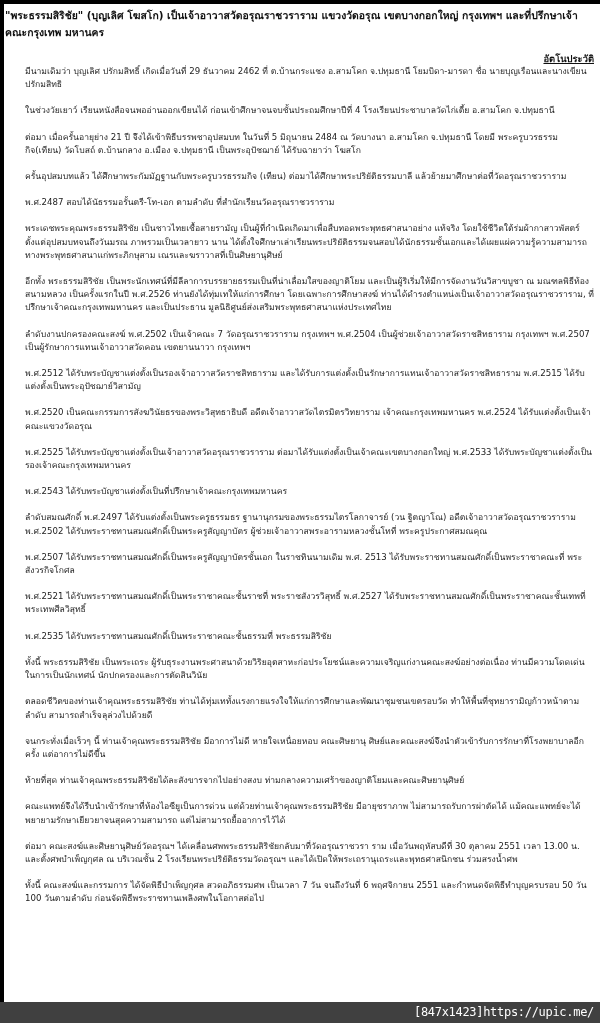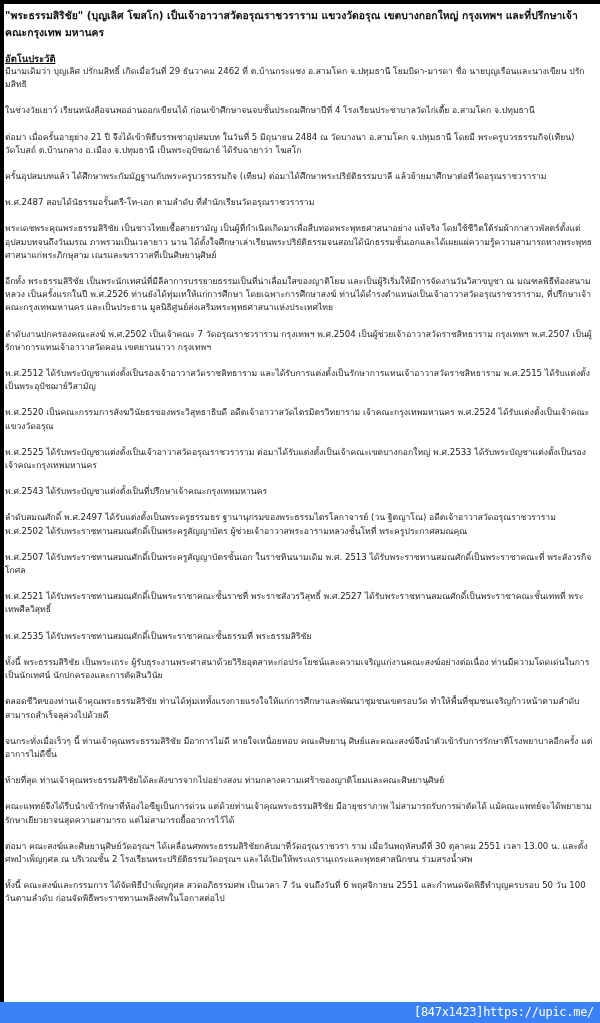--- a/index.html
+++ b/index.html
@@ -27,29 +27,31 @@
     color: #111111;
     margin: 0 0 11px 0;
   }
   .section-heading {
     font-weight: bold;
     text-decoration: underline;
     font-size: 9.4px;
     line-height: 13px;
     margin: 0;
     color: #111111;
+    text-align: right;
   }
   .para {
     margin: 0 0 13px 0;
+    padding-left: 20px;
   }
   .para.first { margin-top: 0; }
   .footer-bar {
     position: absolute; left: 0; top: 1002px;
     width: 600px; height: 21px;
-    background: #3b82f6;
+    background: #404040;
   }
   .watermark {
     position: absolute; right: 6px; top: 2px;
     color: #ffffff;
     font-family: "DejaVu Sans Mono", monospace;
     font-size: 12px;
     line-height: 16px;
     letter-spacing: -0.3px;
   }
 </style>
@@ -70,21 +72,21 @@
     <p class="para">ลำดับงานปกครองคณะสงฆ์ พ.ศ.2502 เป็นเจ้าคณะ 7 วัดอรุณราชวราราม กรุงเทพฯ พ.ศ.2504 เป็นผู้ช่วยเจ้าอาวาสวัดราชสิทธาราม กรุงเทพฯ พ.ศ.2507 เป็นผู้รักษาการแทนเจ้าอาวาสวัดคอน เขตยานนาวา กรุงเทพฯ</p>
     <p class="para">พ.ศ.2512 ได้รับพระบัญชาแต่งตั้งเป็นรองเจ้าอาวาสวัดราชสิทธาราม และได้รับการแต่งตั้งเป็นรักษาการแทนเจ้าอาวาสวัดราชสิทธาราม พ.ศ.2515 ได้รับแต่งตั้งเป็นพระอุปัชฌาย์วิสามัญ</p>
     <p class="para">พ.ศ.2520 เป็นคณะกรรมการสังฆวินัยธรของพระวิสุทธาธิบดี อดีตเจ้าอาวาสวัดไตรมิตรวิทยาราม เจ้าคณะกรุงเทพมหานคร พ.ศ.2524 ได้รับแต่งตั้งเป็นเจ้าคณะแขวงวัดอรุณ</p>
     <p class="para">พ.ศ.2525 ได้รับพระบัญชาแต่งตั้งเป็นเจ้าอาวาสวัดอรุณราชวราราม ต่อมาได้รับแต่งตั้งเป็นเจ้าคณะเขตบางกอกใหญ่ พ.ศ.2533 ได้รับพระบัญชาแต่งตั้งเป็นรองเจ้าคณะกรุงเทพมหานคร</p>
     <p class="para">พ.ศ.2543 ได้รับพระบัญชาแต่งตั้งเป็นที่ปรึกษาเจ้าคณะกรุงเทพมหานคร</p>
     <p class="para">ลำดับสมณศักดิ์ พ.ศ.2497 ได้รับแต่งตั้งเป็นพระครูธรรมธร ฐานานุกรมของพระธรรมไตรโลกาจารย์ (วน ฐิตญาโณ) อดีตเจ้าอาวาสวัดอรุณราชวราราม พ.ศ.2502 ได้รับพระราชทานสมณศักดิ์เป็นพระครูสัญญาบัตร ผู้ช่วยเจ้าอาวาสพระอารามหลวงชั้นโทที่ พระครูประกาศสมณคุณ</p>
     <p class="para">พ.ศ.2507 ได้รับพระราชทานสมณศักดิ์เป็นพระครูสัญญาบัตรชั้นเอก ในราชทินนามเดิม พ.ศ. 2513 ได้รับพระราชทานสมณศักดิ์เป็นพระราชาคณะที่ พระสังวรกิจโกศล</p>
     <p class="para">พ.ศ.2521 ได้รับพระราชทานสมณศักดิ์เป็นพระราชาคณะชั้นราชที่ พระราชสังวรวิสุทธิ์ พ.ศ.2527 ได้รับพระราชทานสมณศักดิ์เป็นพระราชาคณะชั้นเทพที่ พระเทพศีลวิสุทธิ์</p>
     <p class="para">พ.ศ.2535 ได้รับพระราชทานสมณศักดิ์เป็นพระราชาคณะชั้นธรรมที่ พระธรรมสิริชัย</p>
     <p class="para">ทั้งนี้ พระธรรมสิริชัย เป็นพระเถระ ผู้รับธุระงานพระศาสนาด้วยวิริยอุตสาหะก่อประโยชน์และความเจริญแก่งานคณะสงฆ์อย่างต่อเนื่อง ท่านมีความโดดเด่นในการเป็นนักเทศน์ นักปกครองและการตัดสินวินัย</p>
-    <p class="para">ตลอดชีวิตของท่านเจ้าคุณพระธรรมสิริชัย ท่านได้ทุ่มเททั้งแรงกายแรงใจให้แก่การศึกษาและพัฒนาชุมชนเขตรอบวัด ทำให้พื้นที่ชุมชนเจริญก้าวหน้าตามลำดับ สามารถสำเร็จลุล่วงไปด้วยดี</p>
+    <p class="para">ตลอดชีวิตของท่านเจ้าคุณพระธรรมสิริชัย ท่านได้ทุ่มเททั้งแรงกายแรงใจให้แก่การศึกษาและพัฒนาชุมชนเขตรอบวัด ทำให้พื้นที่ชุทยารามิญก้าวหน้าตามลำดับ สามารถสำเร็จลุล่วงไปด้วยดี</p>
     <p class="para">จนกระทั่งเมื่อเร็วๆ นี้ ท่านเจ้าคุณพระธรรมสิริชัย มีอาการไม่ดี หายใจเหนื่อยหอบ คณะศิษยานุ ศิษย์และคณะสงฆ์จึงนำตัวเข้ารับการรักษาที่โรงพยาบาลอีกครั้ง แต่อาการไม่ดีขึ้น</p>
     <p class="para">ท้ายที่สุด ท่านเจ้าคุณพระธรรมสิริชัยได้ละสังขารจากไปอย่างสงบ ท่ามกลางความเศร้าของญาติโยมและคณะศิษยานุศิษย์</p>
     <p class="para">คณะแพทย์จึงได้รีบนำเข้ารักษาที่ห้องไอซียูเป็นการด่วน แต่ด้วยท่านเจ้าคุณพระธรรมสิริชัย มีอายุชราภาพ ไม่สามารถรับการผ่าตัดได้ แม้คณะแพทย์จะได้พยายามรักษาเยียวยาจนสุดความสามารถ แต่ไม่สามารถยื้ออาการไว้ได้</p>
     <p class="para">ต่อมา คณะสงฆ์และศิษยานุศิษย์วัดอรุณฯ ได้เคลื่อนศพพระธรรมสิริชัยกลับมาที่วัดอรุณราชวรา ราม เมื่อวันพฤหัสบดีที่ 30 ตุลาคม 2551 เวลา 13.00 น. และตั้งศพบำเพ็ญกุศล ณ บริเวณชั้น 2 โรงเรียนพระปริยัติธรรมวัดอรุณฯ และได้เปิดให้พระเถรานุเถระและพุทธศาสนิกชน ร่วมสรงน้ำศพ</p>
     <p class="para">ทั้งนี้ คณะสงฆ์และกรรมการ ได้จัดพิธีบำเพ็ญกุศล สวดอภิธรรมศพ เป็นเวลา 7 วัน จนถึงวันที่ 6 พฤศจิกายน 2551 และกำหนดจัดพิธีทำบุญครบรอบ 50 วัน 100 วันตามลำดับ ก่อนจัดพิธีพระราชทานเพลิงศพในโอกาสต่อไป</p>
   </div>
 </div>
 
 <div class="footer-bar">
   <span class="watermark">[847x1423]https://upic.me/</span>

